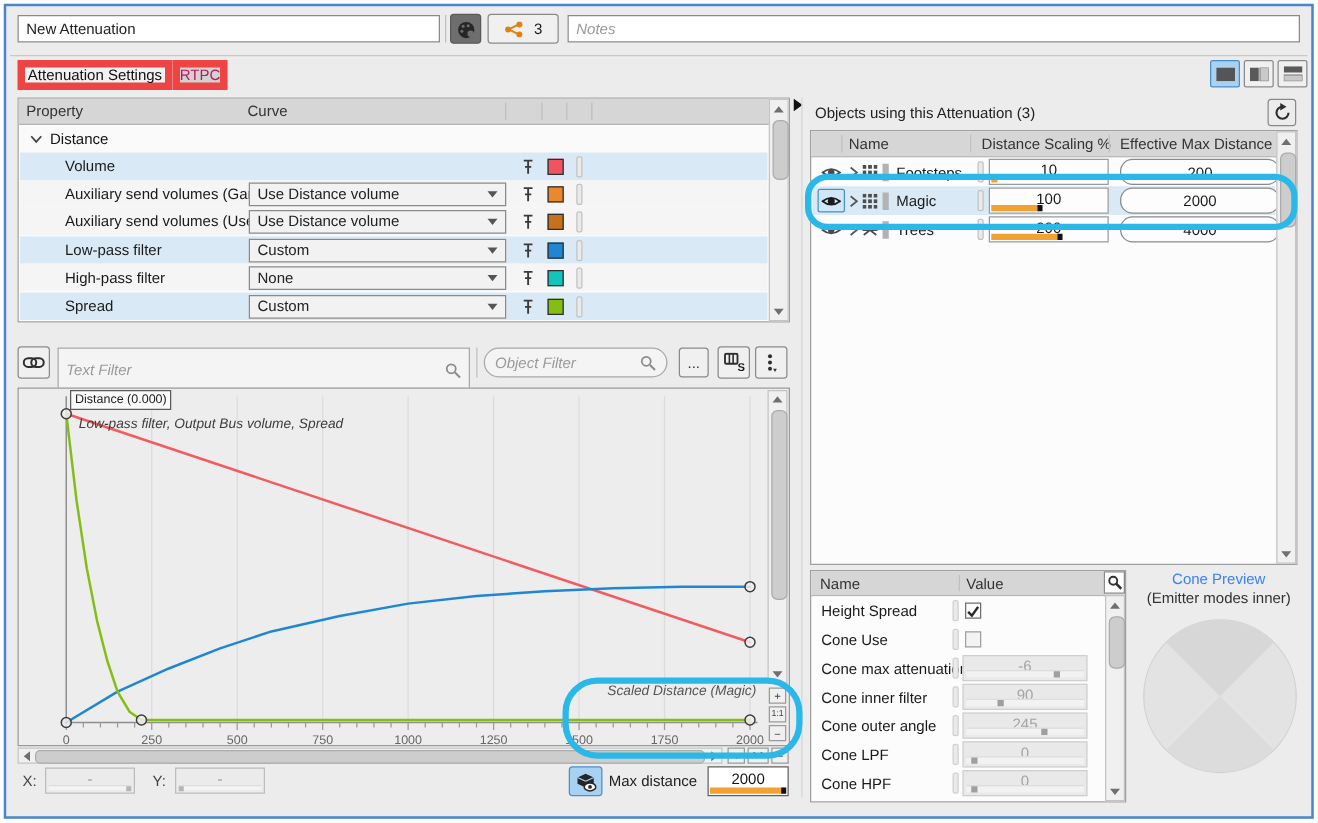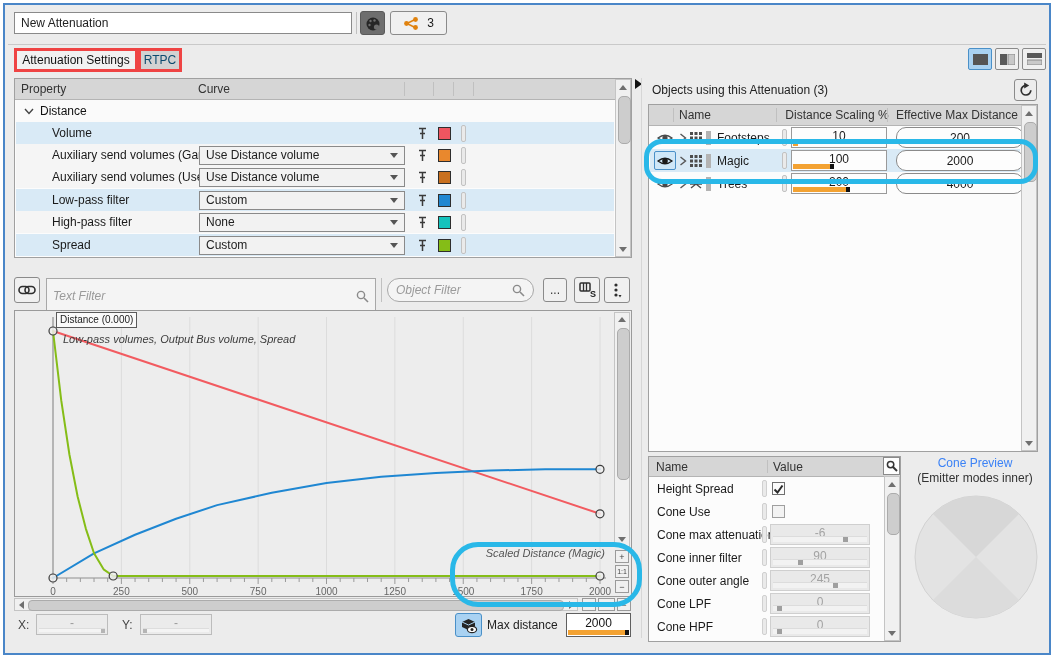--- a/index.html
+++ b/index.html
@@ -6,23 +6,23 @@
   body{font-family:"Liberation Sans",sans-serif;font-size:12px;color:#222;}
   #win{position:relative;width:1054px;height:658px;background:#fff;overflow:hidden;}
   #frame{position:absolute;left:3px;top:3px;right:3px;bottom:3px;border:2px solid #4a86c8;background:#ececec;pointer-events:none;z-index:0;}
   .abs{position:absolute;box-sizing:border-box;}
   .input{background:#fff;border:1px solid #8a8a8a;display:flex;align-items:center;padding:0 6px;}
   .ph{font-style:italic;color:#9a9a9a;}
   .btn{background:#f0f0f0;border:1px solid #8a8a8a;border-radius:3px;display:flex;align-items:center;justify-content:center;}
   .hline{background:#c9c9c9;height:1px;}
   .vline{background:#c0c0c0;width:1px;}
   
-  .tab{position:absolute;top:48px;height:24px;display:flex;align-items:center;justify-content:center;border:3px solid #ef4444;box-sizing:border-box;}
+  .tab{position:absolute;top:48px;height:24px;display:flex;align-items:center;justify-content:center;border:6px solid #ef4444;box-sizing:border-box;}
   .tab.active{background:#f1f1f1;color:#111;z-index:2;}
-  .tab.inactive{background:#d2d2d2;color:#0c4a6e;}
+  .tab.inactive{background:#d2d2d2;color:#be185d;}
   
   .panel{border:1px solid #a0a0a0;background:#fcfcfc;}
   .thead{position:absolute;left:0;right:0;top:0;height:20px;background:#d6d6d6;border-bottom:1px solid #b4b4b4;display:flex;align-items:center;color:#333;}
   .prow{position:absolute;left:1px;right:17px;height:22px;display:flex;align-items:center;background:#f5f5f5;}
   .prow.sel{background:#d9eaf6;}
   .pname{position:absolute;left:36px;color:#1a1a1a;}
   .dd{position:absolute;left:183px;width:206px;height:19px;background:#f2f2f2;border:1px solid #8a8a8a;display:flex;align-items:center;padding-left:6px;box-sizing:border-box;}
   .dd-a{position:absolute;right:6px;width:0;height:0;border-left:4px solid transparent;border-right:4px solid transparent;border-top:5px solid #555;}
   .pin{position:absolute;left:397px;width:18px;height:18px;display:flex;align-items:center;justify-content:center;}
   .swatch{position:absolute;left:422px;width:13px;height:13px;border:1px solid #2e2e2e;box-sizing:border-box;}
@@ -91,20 +91,23 @@
     <span style="margin-right:8px;display:flex;">
       <svg width="16" height="13">
           <line x1="4" y1="6.5" x2="12" y2="2.5" stroke="#e0820e" stroke-width="1.5"></line>
           <line x1="4" y1="6.5" x2="12" y2="10.5" stroke="#e0820e" stroke-width="1.5"></line>
           <circle cx="3.5" cy="6.5" r="2.4" fill="#e0820e"></circle>
           <circle cx="12.5" cy="2.5" r="2.4" fill="#e0820e"></circle>
           <circle cx="12.5" cy="10.5" r="2.4" fill="#e0820e"></circle>
         </svg>
     </span>
     <span style="color:#1a1a1a;">3</span>
+  </div>
+  <div class="abs input" style="left:454px;top:12px;width:586px;height:22px;">
+    <span class="ph">Notes</span>
   </div>
   <div class="abs hline" style="left:8px;top:44px;width:1038px;"></div>
 
   <div class="tab active" style="left:14px;width:124px;">
     <span>Attenuation Settings</span>
   </div>
   <div class="tab inactive" style="left:138px;width:44px;">
     <span>RTPC</span>
   </div>
 
@@ -373,21 +376,21 @@
         <circle cx="38" cy="267" r="4" fill="#ededed" fill-opacity="0.85" stroke="#3d3d3d" stroke-width="1.2"></circle>
         <circle cx="98.17" cy="265.024" r="4" fill="#ededed" fill-opacity="0.85" stroke="#3d3d3d" stroke-width="1.2"></circle>
         <circle cx="585" cy="202.78" r="4" fill="#ededed" fill-opacity="0.85" stroke="#3d3d3d" stroke-width="1.2"></circle>
         <circle cx="585" cy="158.32" r="4" fill="#ededed" fill-opacity="0.85" stroke="#3d3d3d" stroke-width="1.2"></circle>
         <circle cx="585" cy="265.024" r="4" fill="#ededed" fill-opacity="0.85" stroke="#3d3d3d" stroke-width="1.2"></circle>
       </svg>
     <div class="tooltipbox" style="left:41px;top:1px;">
       <span>Distance (0.000)</span>
     </div>
     <div class="italic-note" style="left:48px;top:22px;">
-      <span>Low-pass volumes, Output Bus volume, Spread</span>
+      <span>Low-pass filter, Output Bus volume, Spread</span>
     </div>
     <div class="italic-note" style="right:26px;top:236px;color:#555;">
       <span>Scaled Distance (Magic)</span>
     </div>
 
     <div class="abs sb" style="right:1px;top:1px;width:16px;height:235px;">
       <div class="abs cent" style="left:0;top:0;width:14px;height:13px;">
           <span class="tri-up"></span>
         </div>
       <div class="sb-thumb" style="left:2px;top:15px;width:11px;height:150px;border-radius:5px;"></div>

